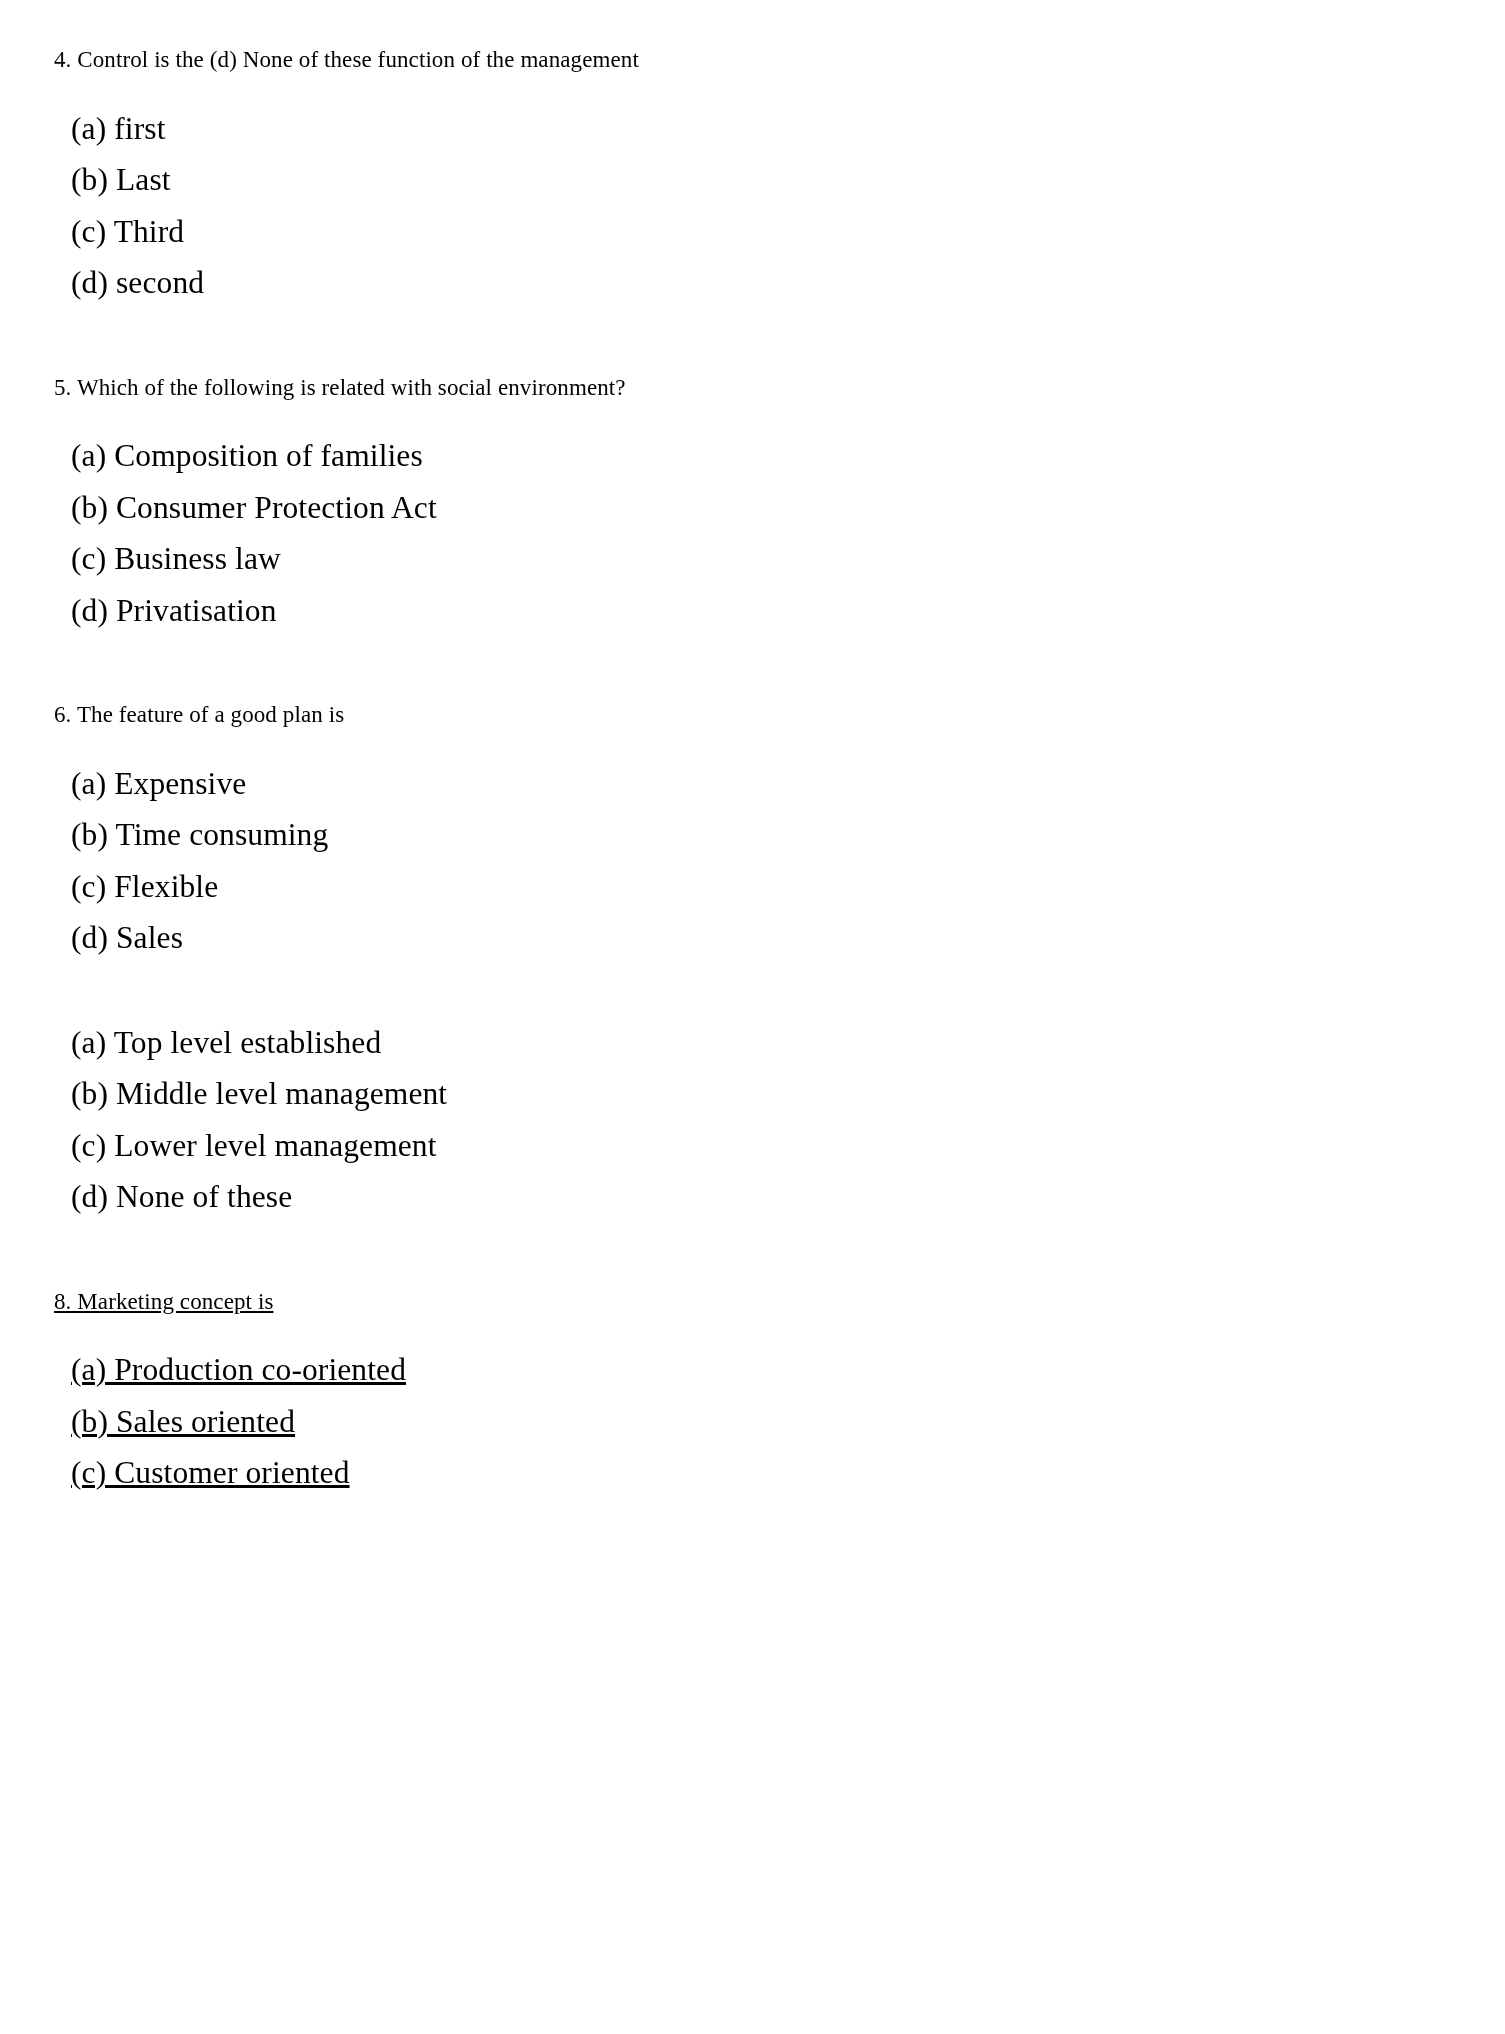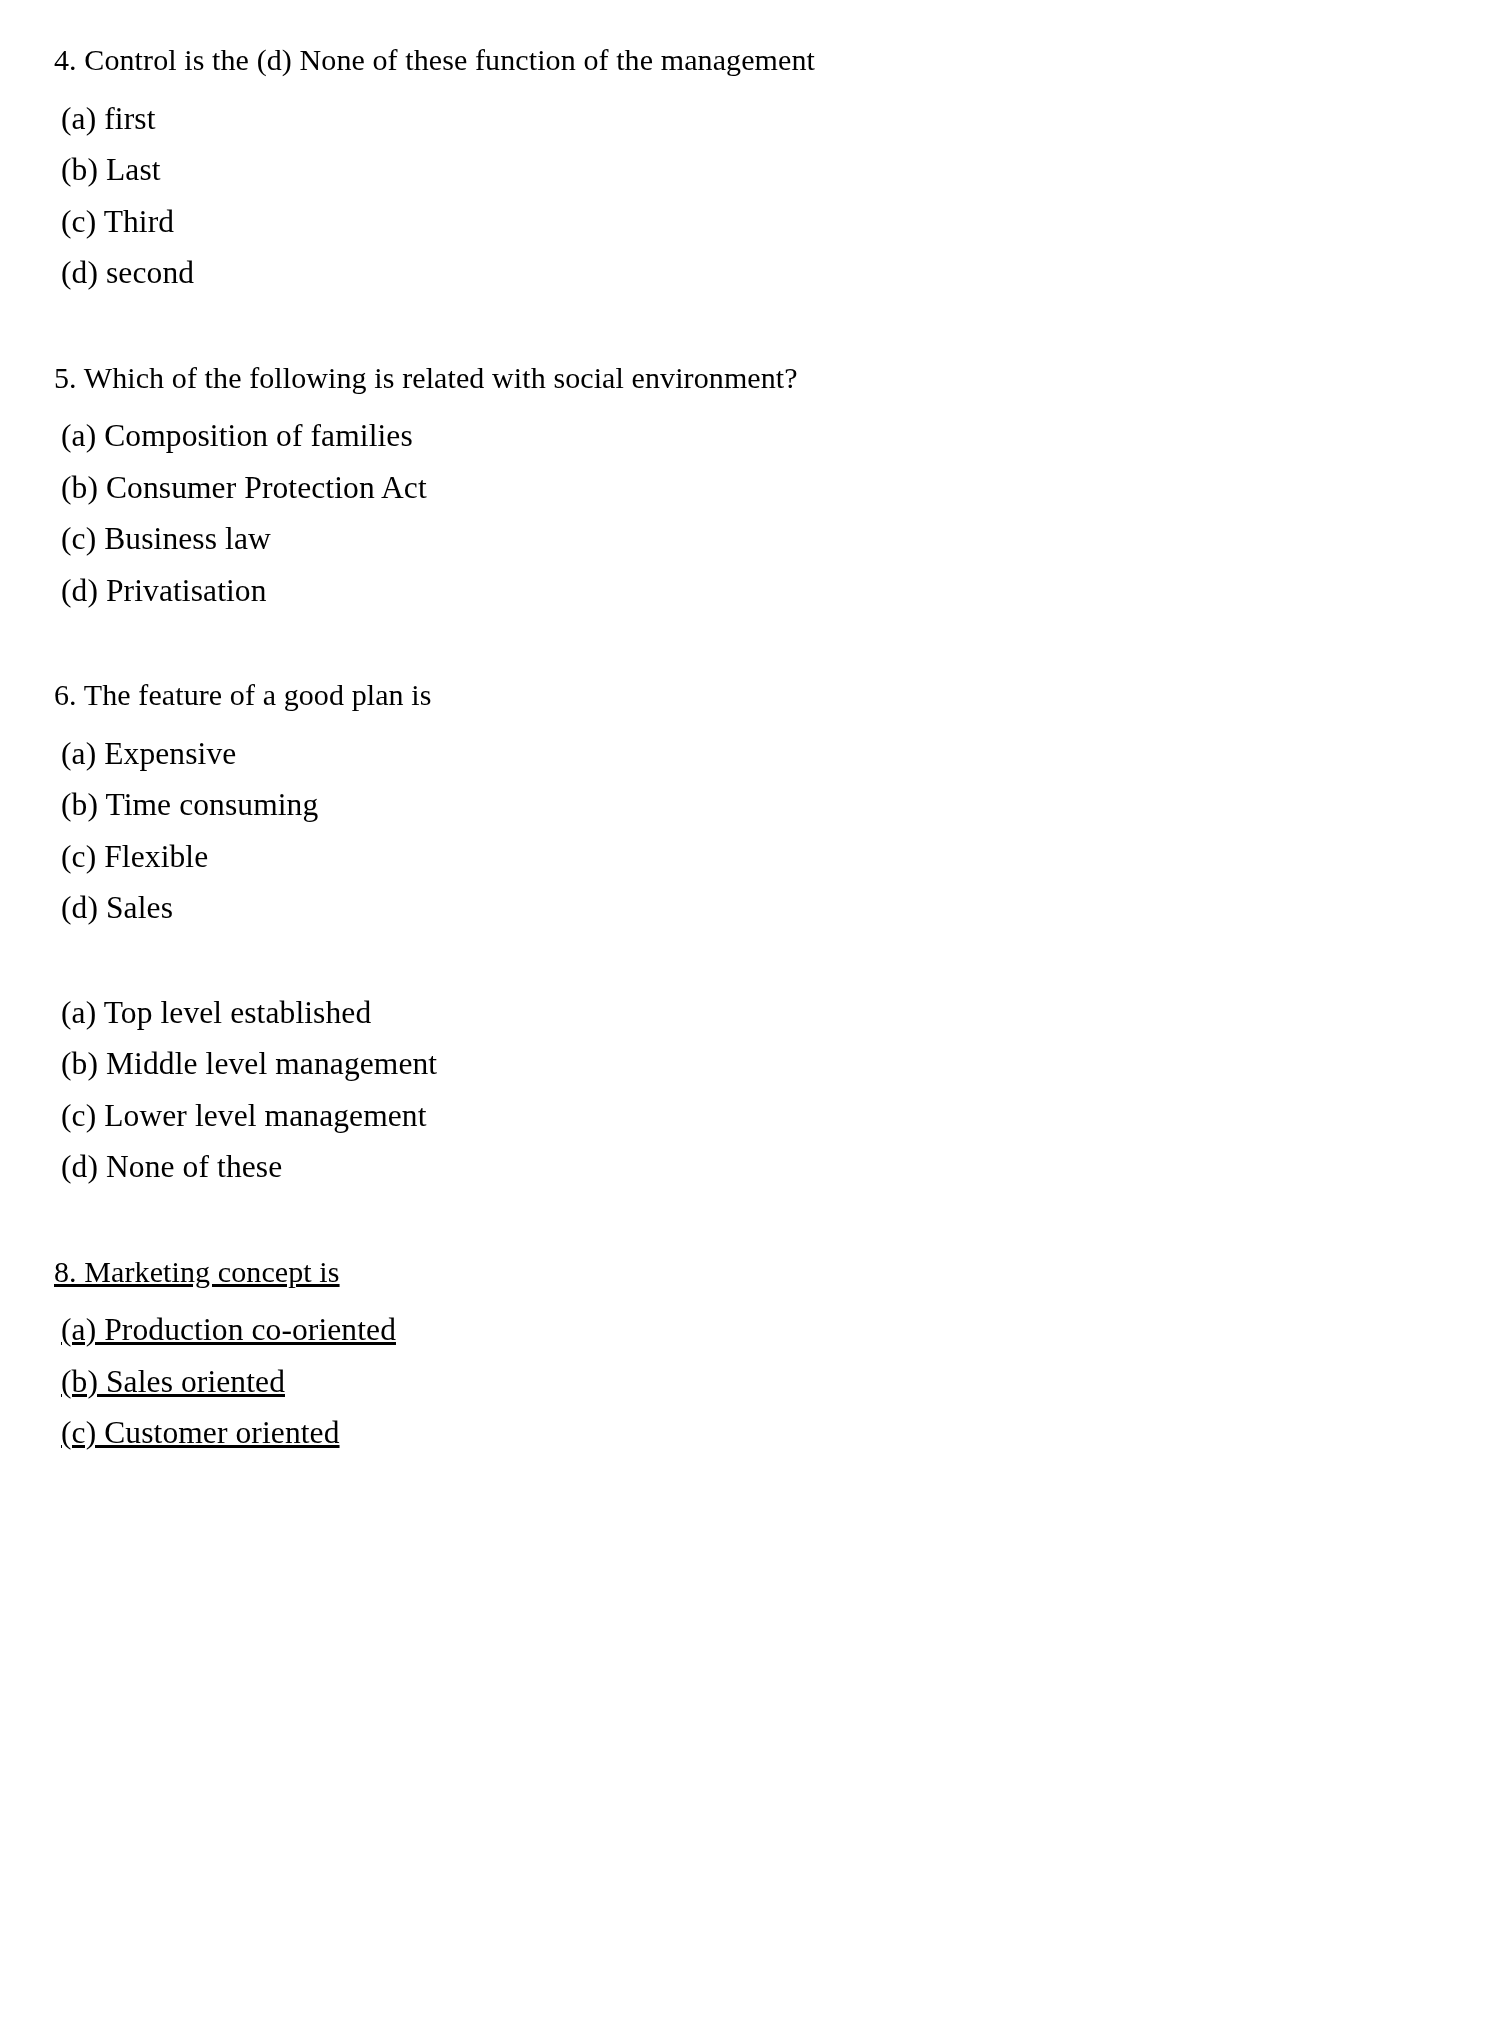--- a/index.html
+++ b/index.html
@@ -25,30 +25,30 @@
     width: 1380px;
   }
   .question-block {
     margin: 0 0 53px 0;
   }
   .question-block:last-child {
     margin-bottom: 0;
     text-decoration: underline;
   }
   .q-stem {
-    font-size: 30px;
+    font-size: 23px;
     line-height: 51.5px;
     letter-spacing: 0.1px;
     white-space: nowrap;
     margin: 0;
     padding: 0;
   }
   .opt-list {
     list-style: none;
-    margin: 7px;
+    margin: 17px;
     padding: 0;
   }
   .opt-item {
     font-size: 31.5px;
     line-height: 51.5px;
     letter-spacing: 0.1px;
     white-space: nowrap;
     margin: 0;
     padding: 0;
   }

